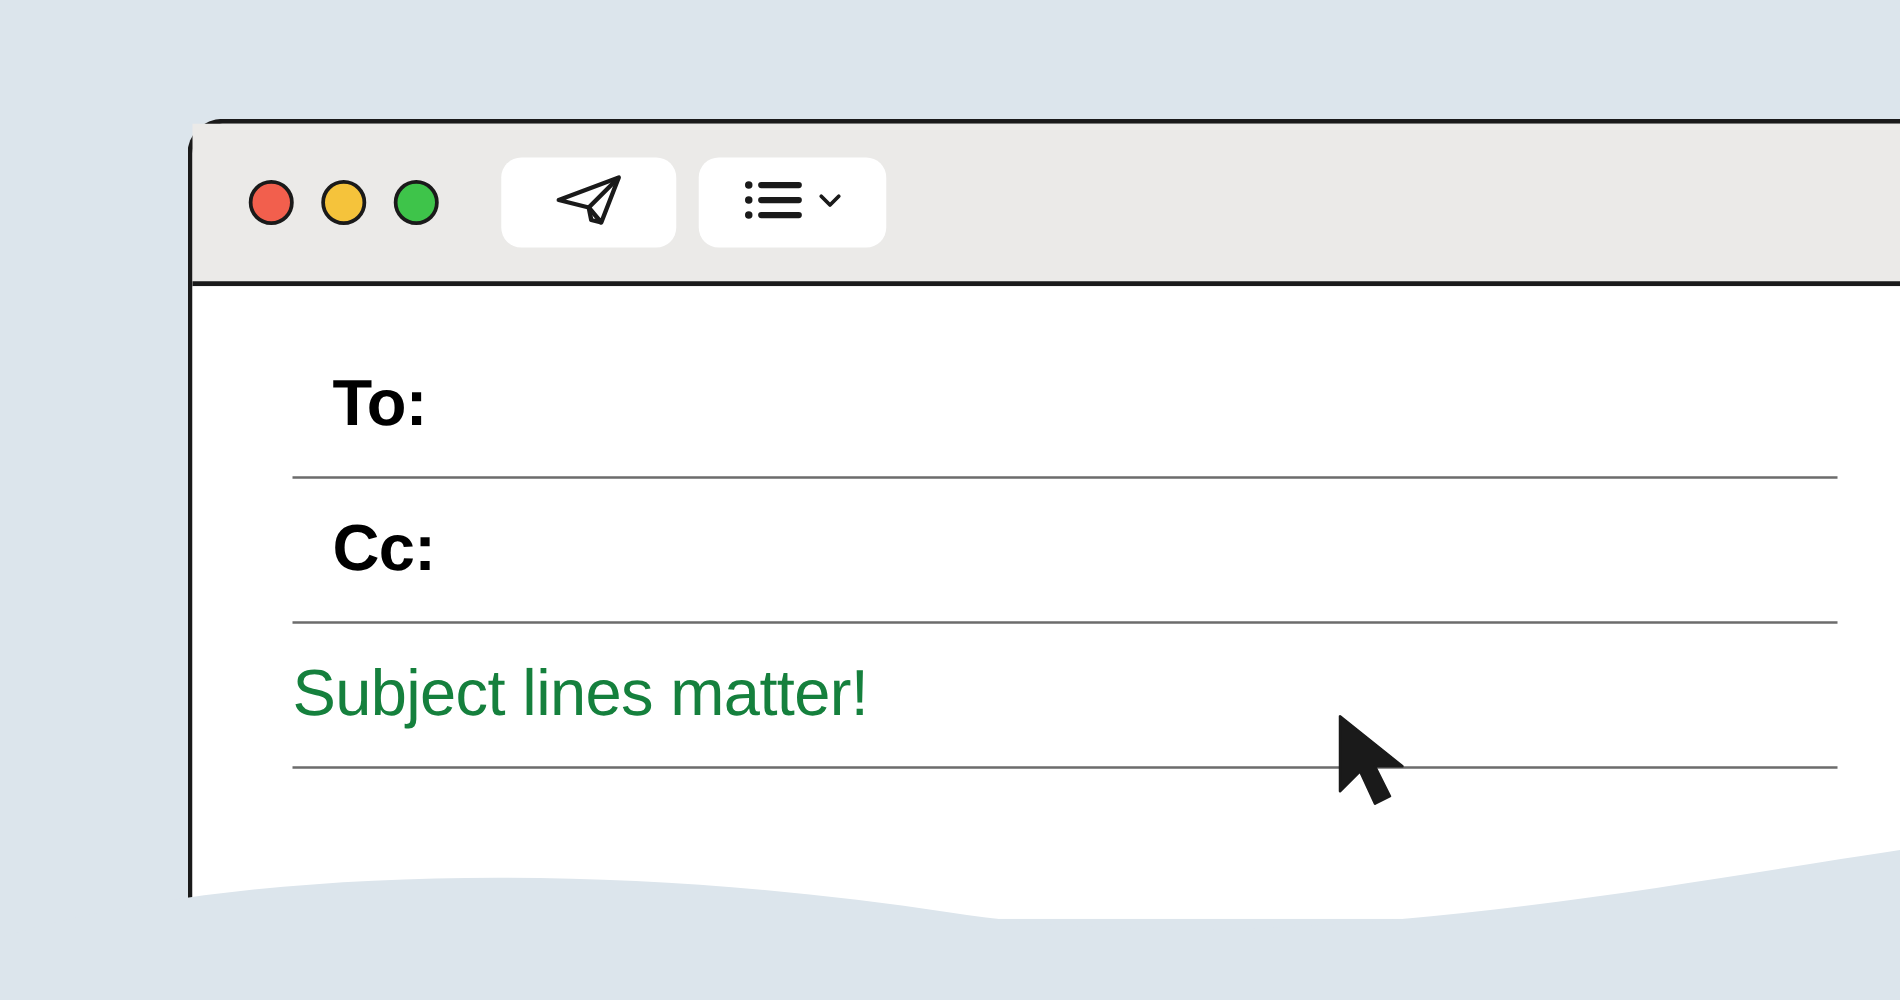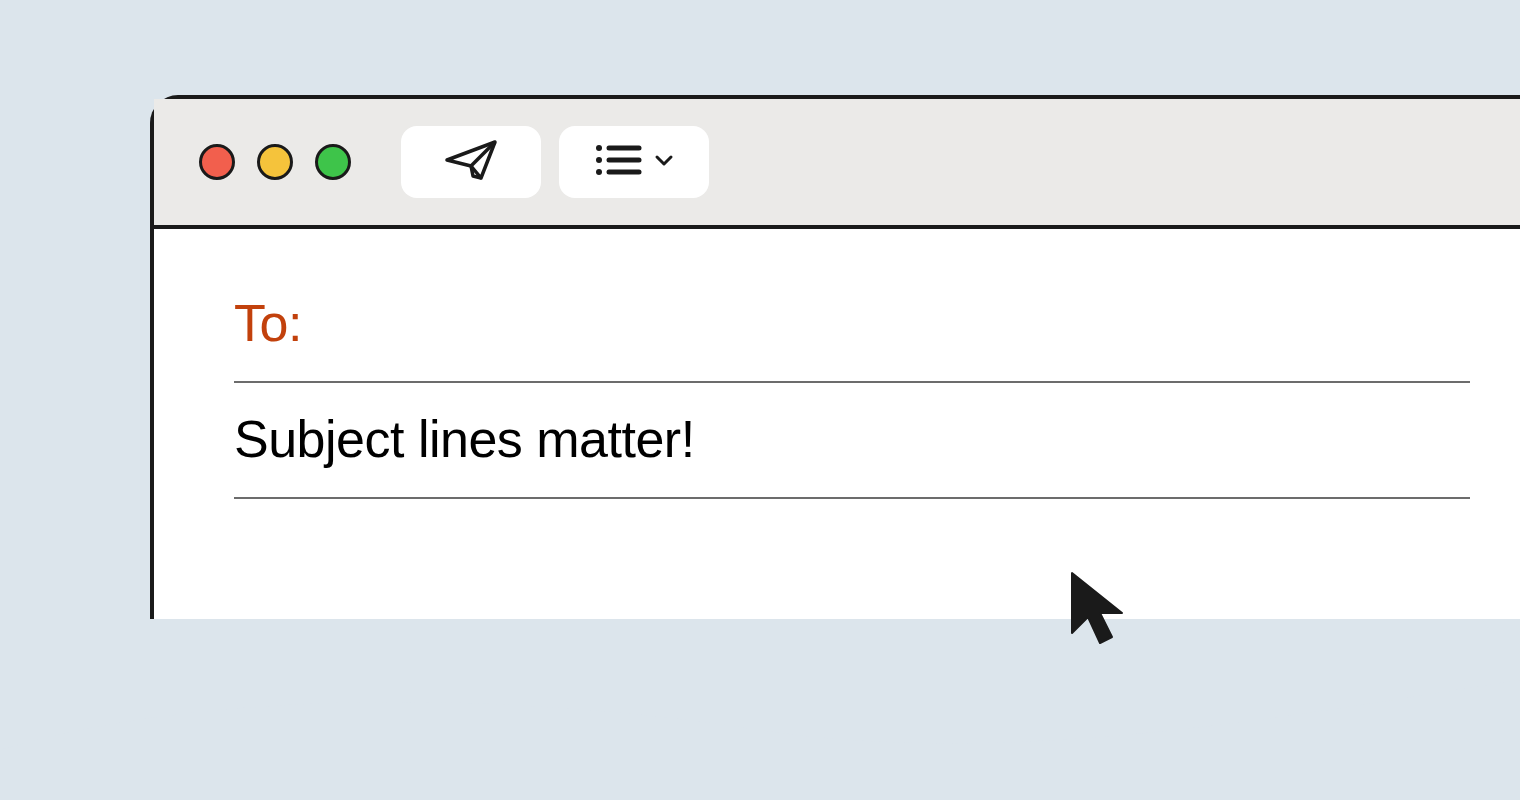--- a/index.html
+++ b/index.html
@@ -61,27 +61,28 @@
       padding: 38px 80px 120px 80px;
     }
     .field-row {
       display: flex;
       align-items: baseline;
       border-bottom: 2px solid #6c6c6c;
       padding: 26px 0 28px 0;
       gap: 30px;
     }
     .field-label {
-      color: #c2410c;
+      color: #000000;
       font-size: 52px;
-      font-weight: 400;
+      font-weight: 700;
       letter-spacing: -0.5px;
+      margin-left: 32px;
     }
     .field-value {
-      color: #000000;
+      color: #15803d;
       font-size: 52px;
       font-weight: 400;
       letter-spacing: -0.5px;
       flex: 1;
     }
     .cursor {
       position: absolute;
       left: 1060px;
       top: 565px;
       pointer-events: none;
@@ -131,20 +132,24 @@
         </svg>
       </span>
     </div>
   </div>
   <div class="compose-body">
     <div class="field-row">
       <span class="field-label">To:</span>
       <span class="field-value"></span>
     </div>
     <div class="field-row">
+      <span class="field-label">Cc:</span>
+      <span class="field-value"></span>
+    </div>
+    <div class="field-row">
       <span class="field-value">Subject lines matter!</span>
     </div>
   </div>
 </div>
 
 <div class="cursor">
   <svg width="80" height="90" viewBox="0 0 80 90">
     <path d="M12 8 L12 68 L28 52 L40 78 L52 72 L40 48 L62 48 Z" fill="#1a1a1a" stroke="#1a1a1a" stroke-width="2" stroke-linejoin="round"></path>
   </svg>
 </div>

